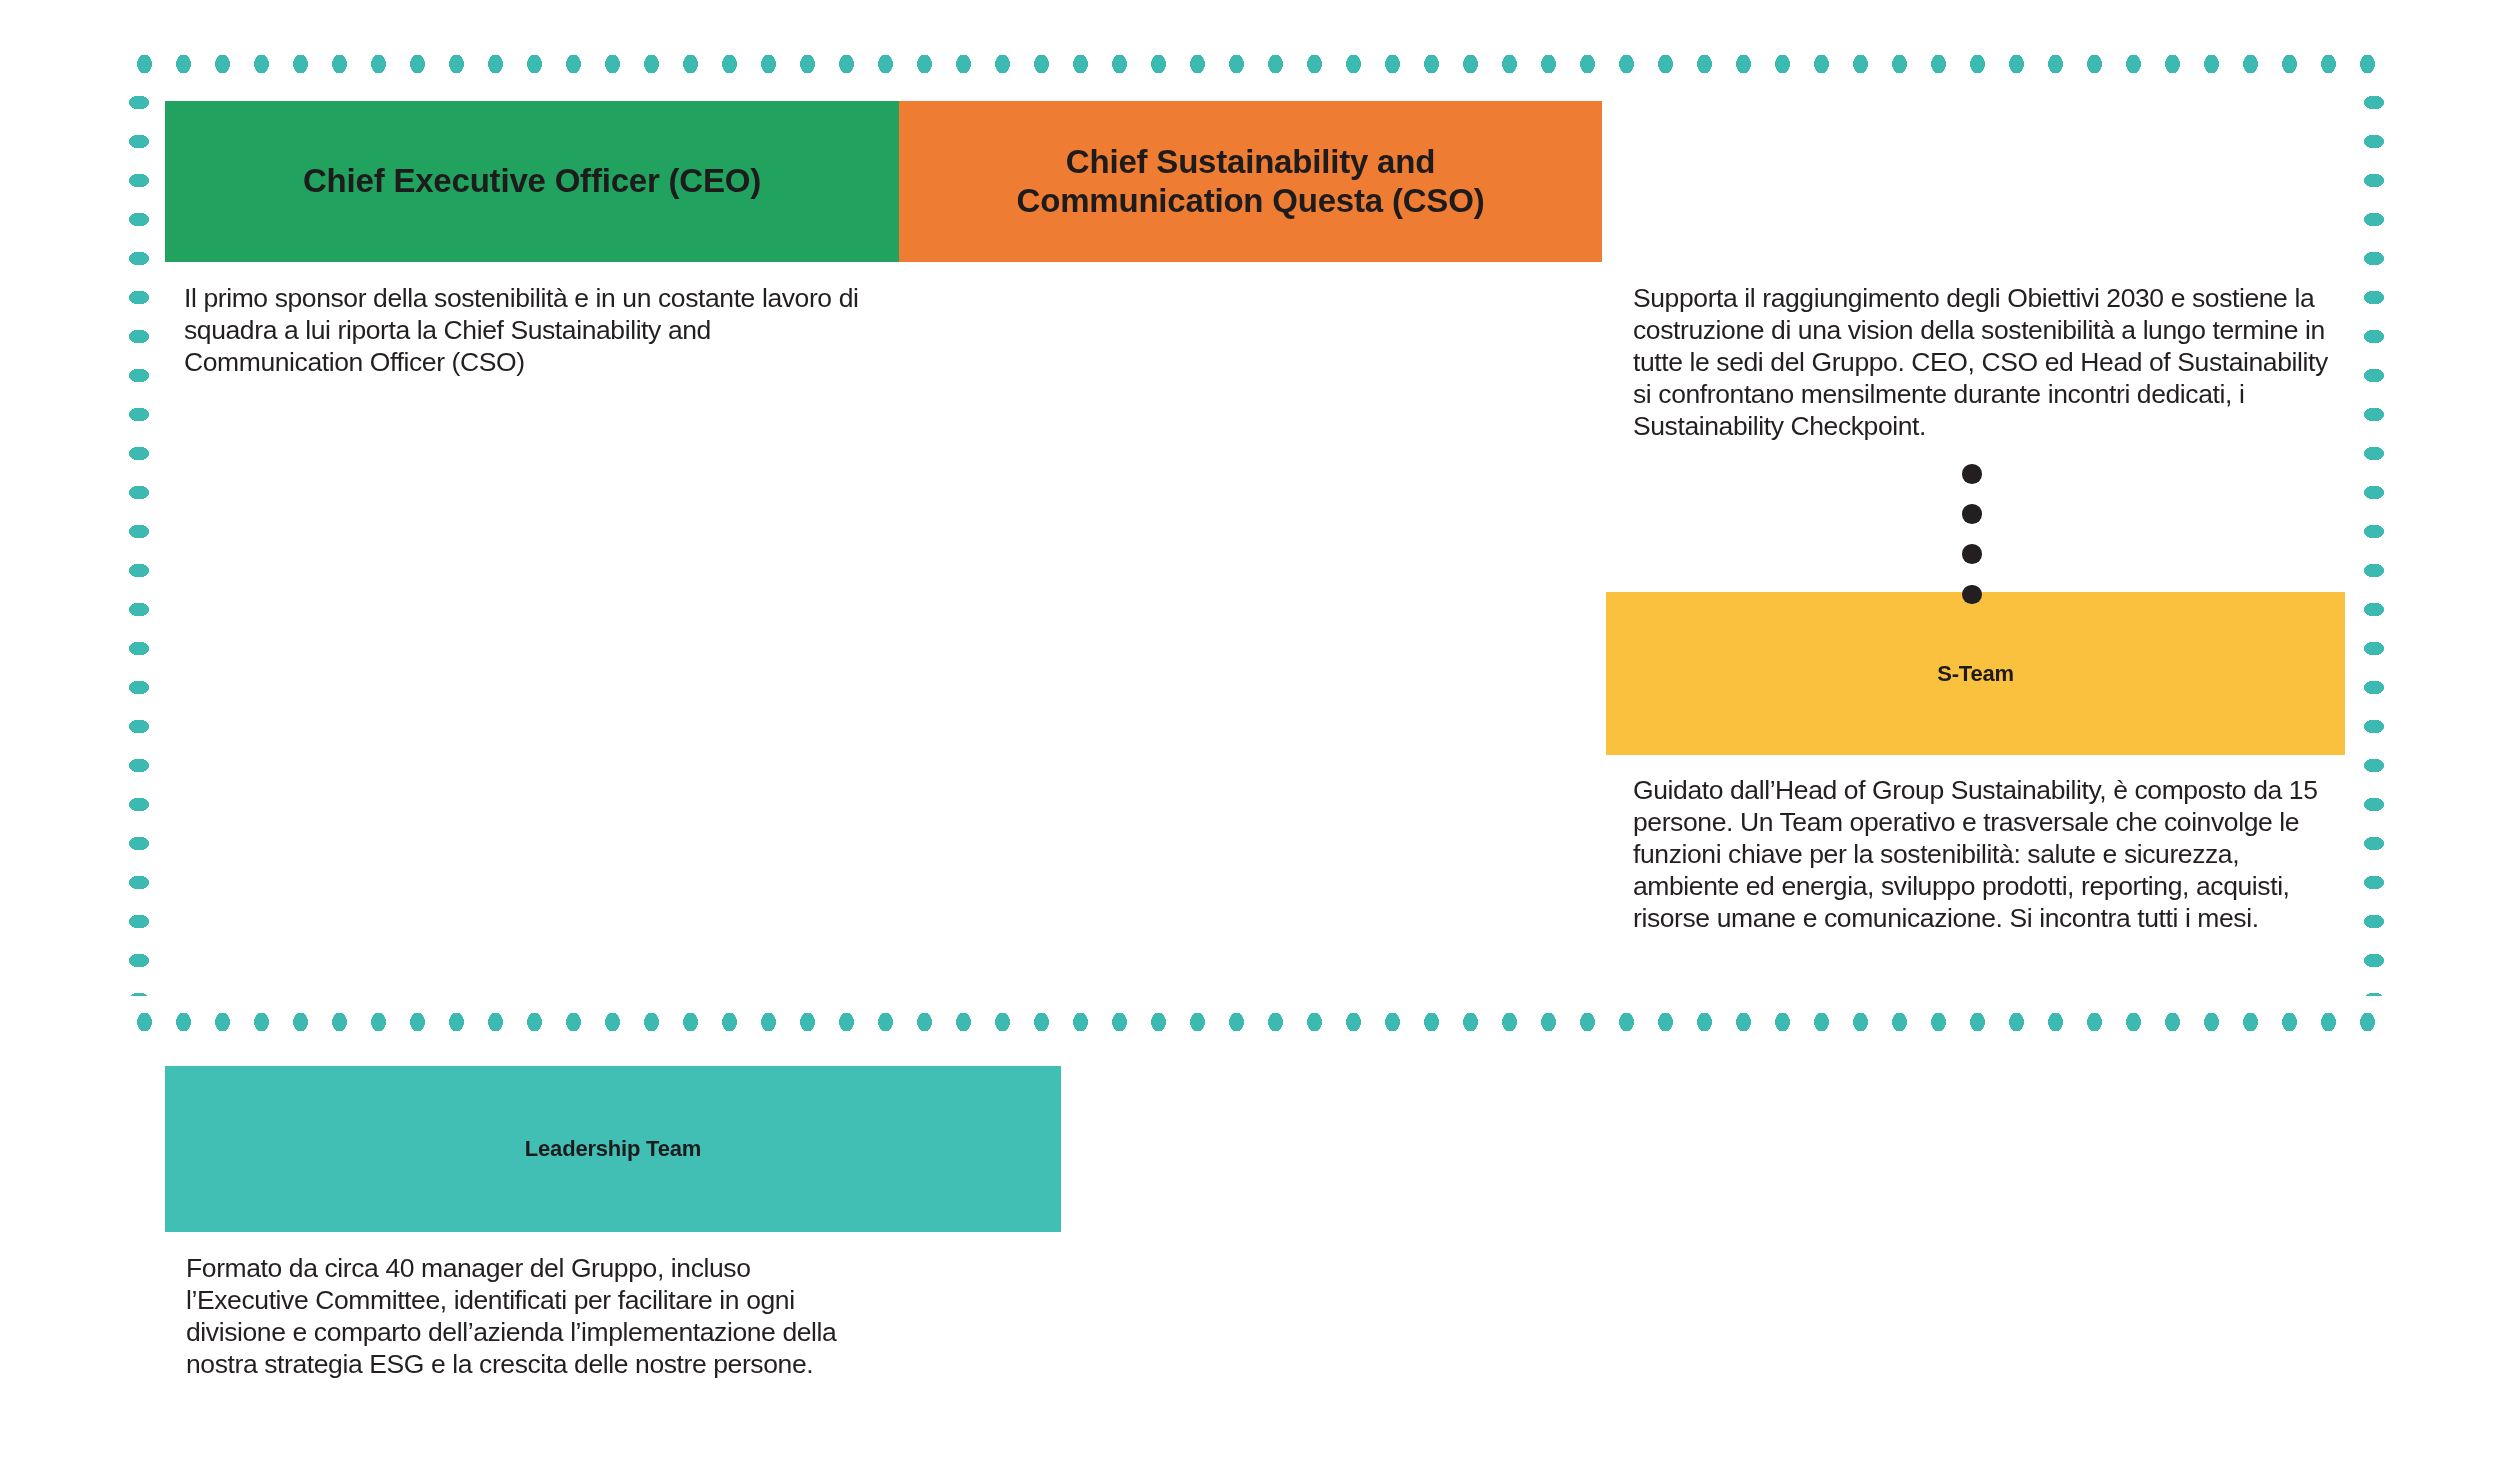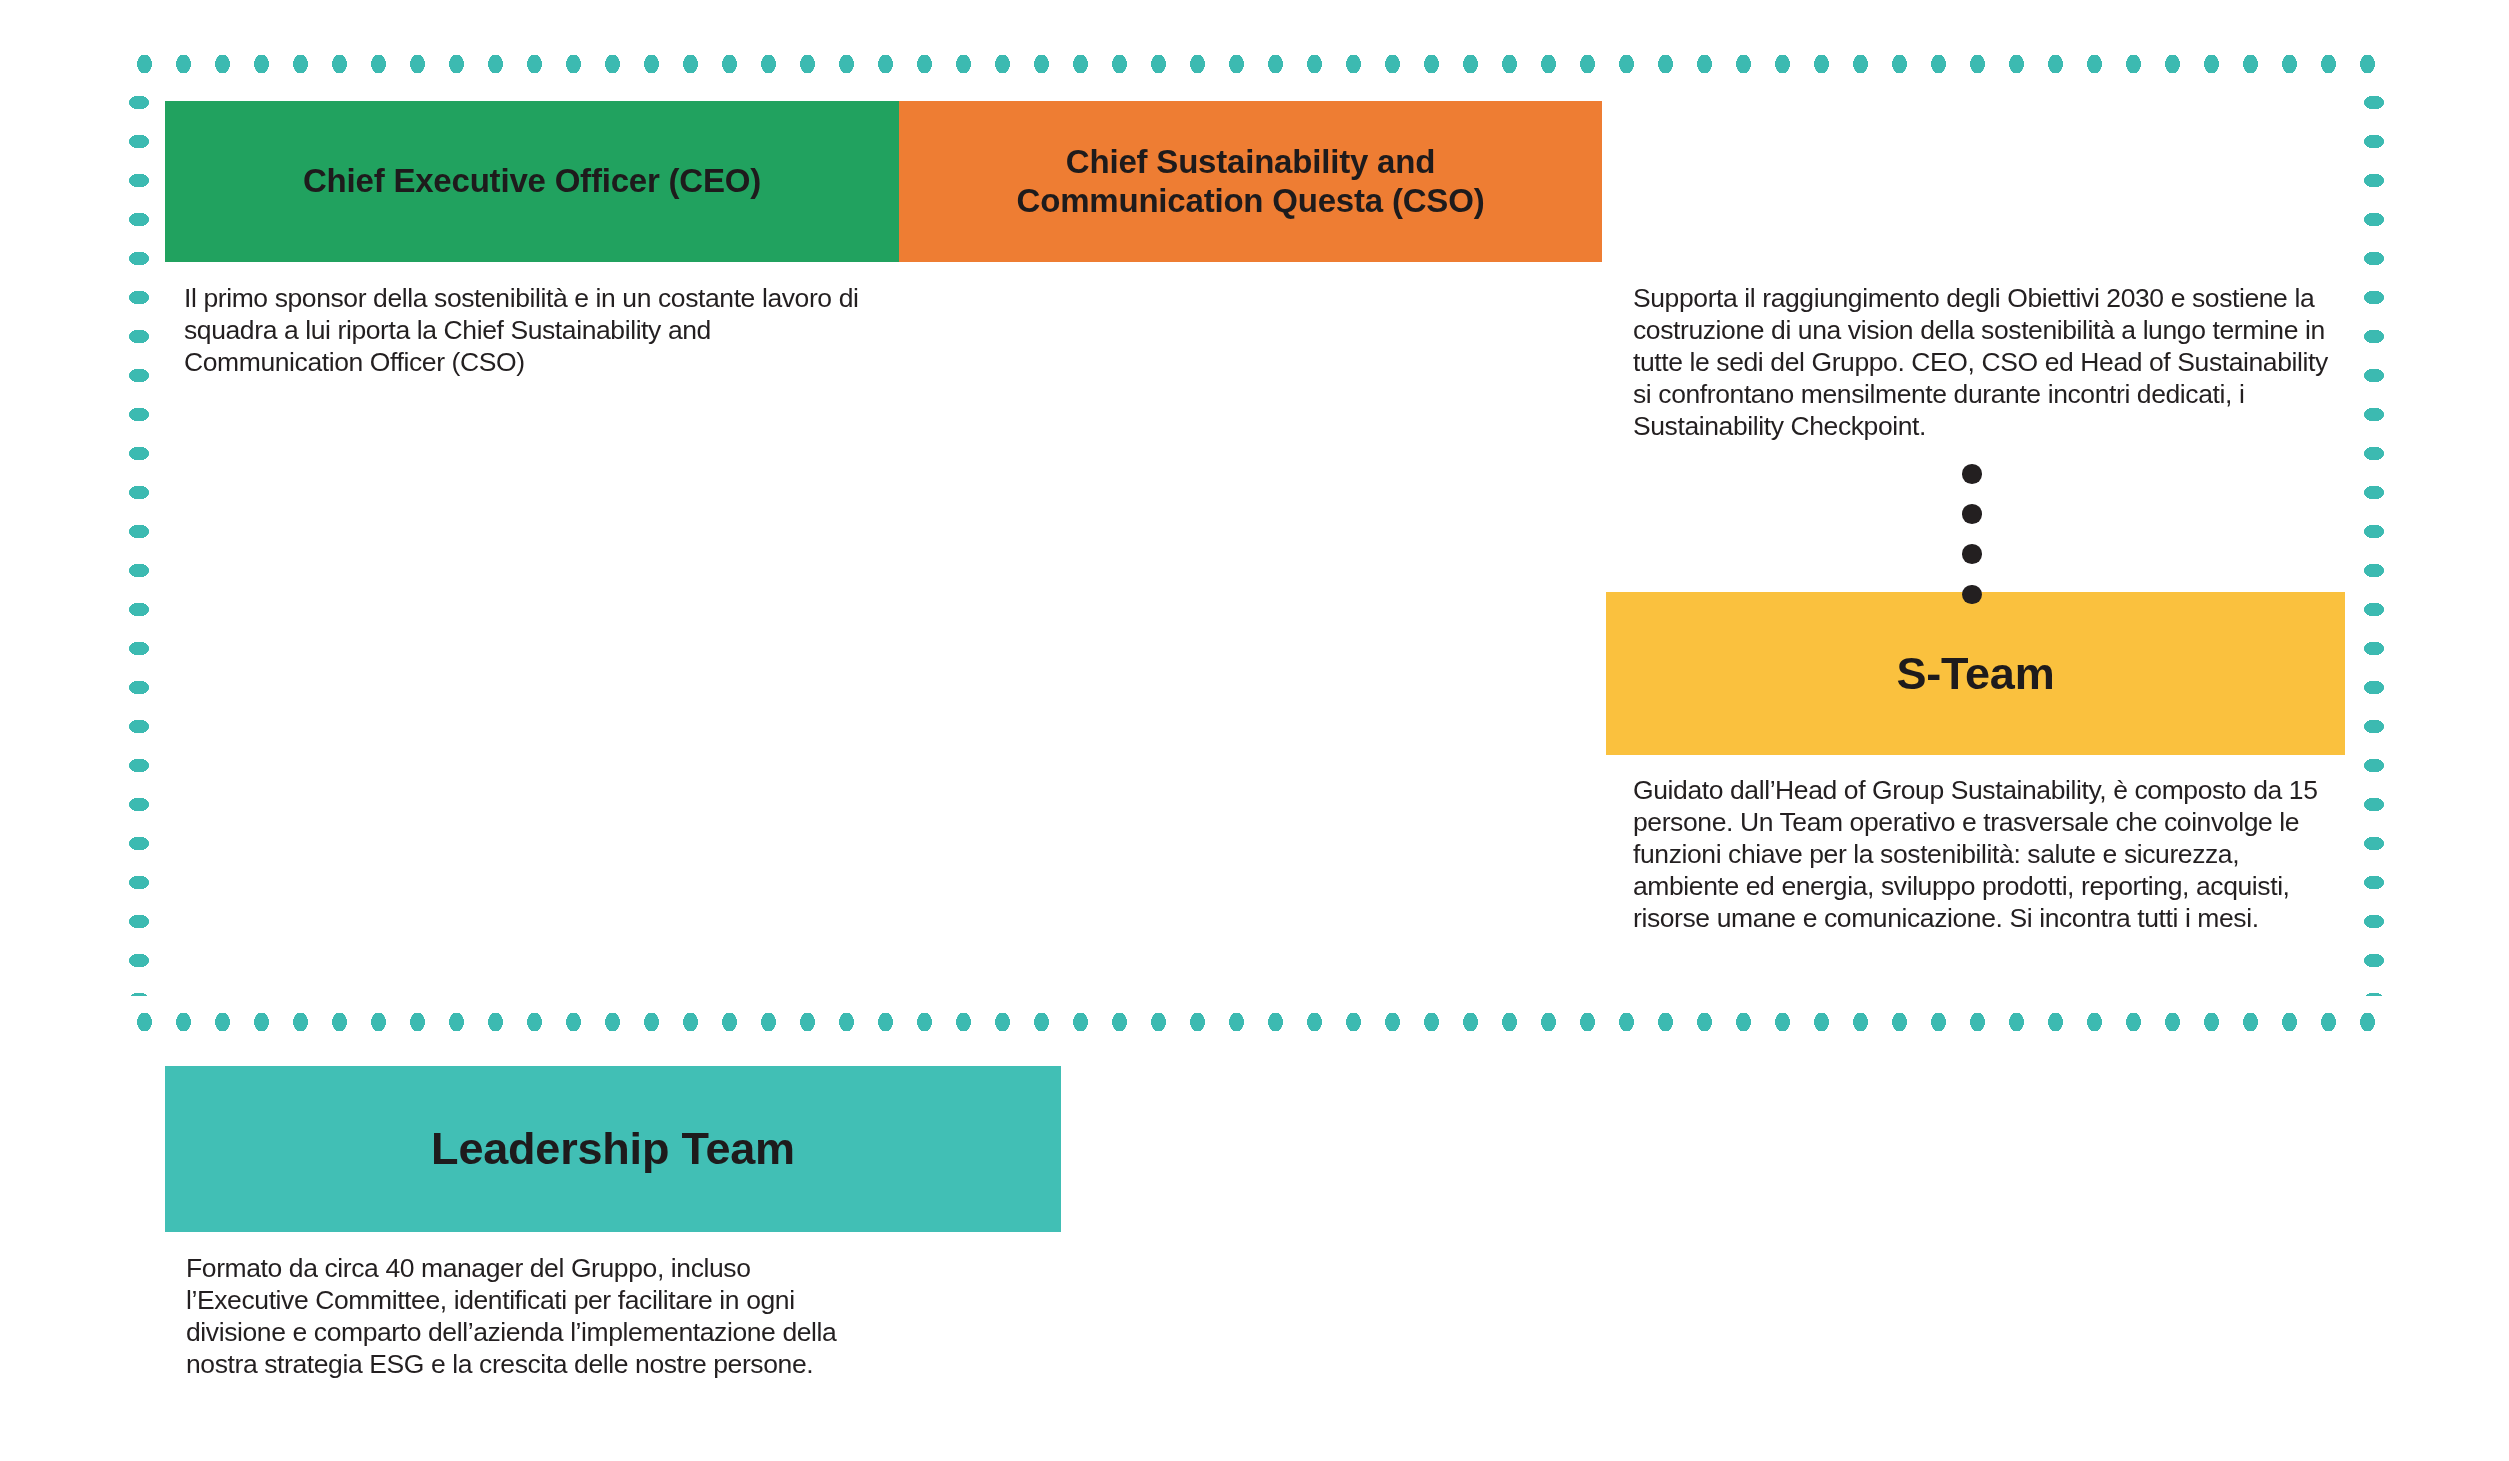--- a/index.html
+++ b/index.html
@@ -101,21 +101,21 @@
   }
   .box-lead {
     position: absolute;
     left: 165px; top: 1066px;
     width: 896px; height: 166px;
     background: #41BFB5;
     display: flex; align-items: center; justify-content: center;
   }
   .box-steam .title, .box-lead .title {
     font-weight: bold;
-    font-size: 45px;
+    font-size: 22px;
     letter-spacing: -0.2px;
     color: #1E1B1C;
   }
 </style>
 </head>
 <body>
 
 <div class="canvas">
 
   <div class="dots-h dots-top"></div>

